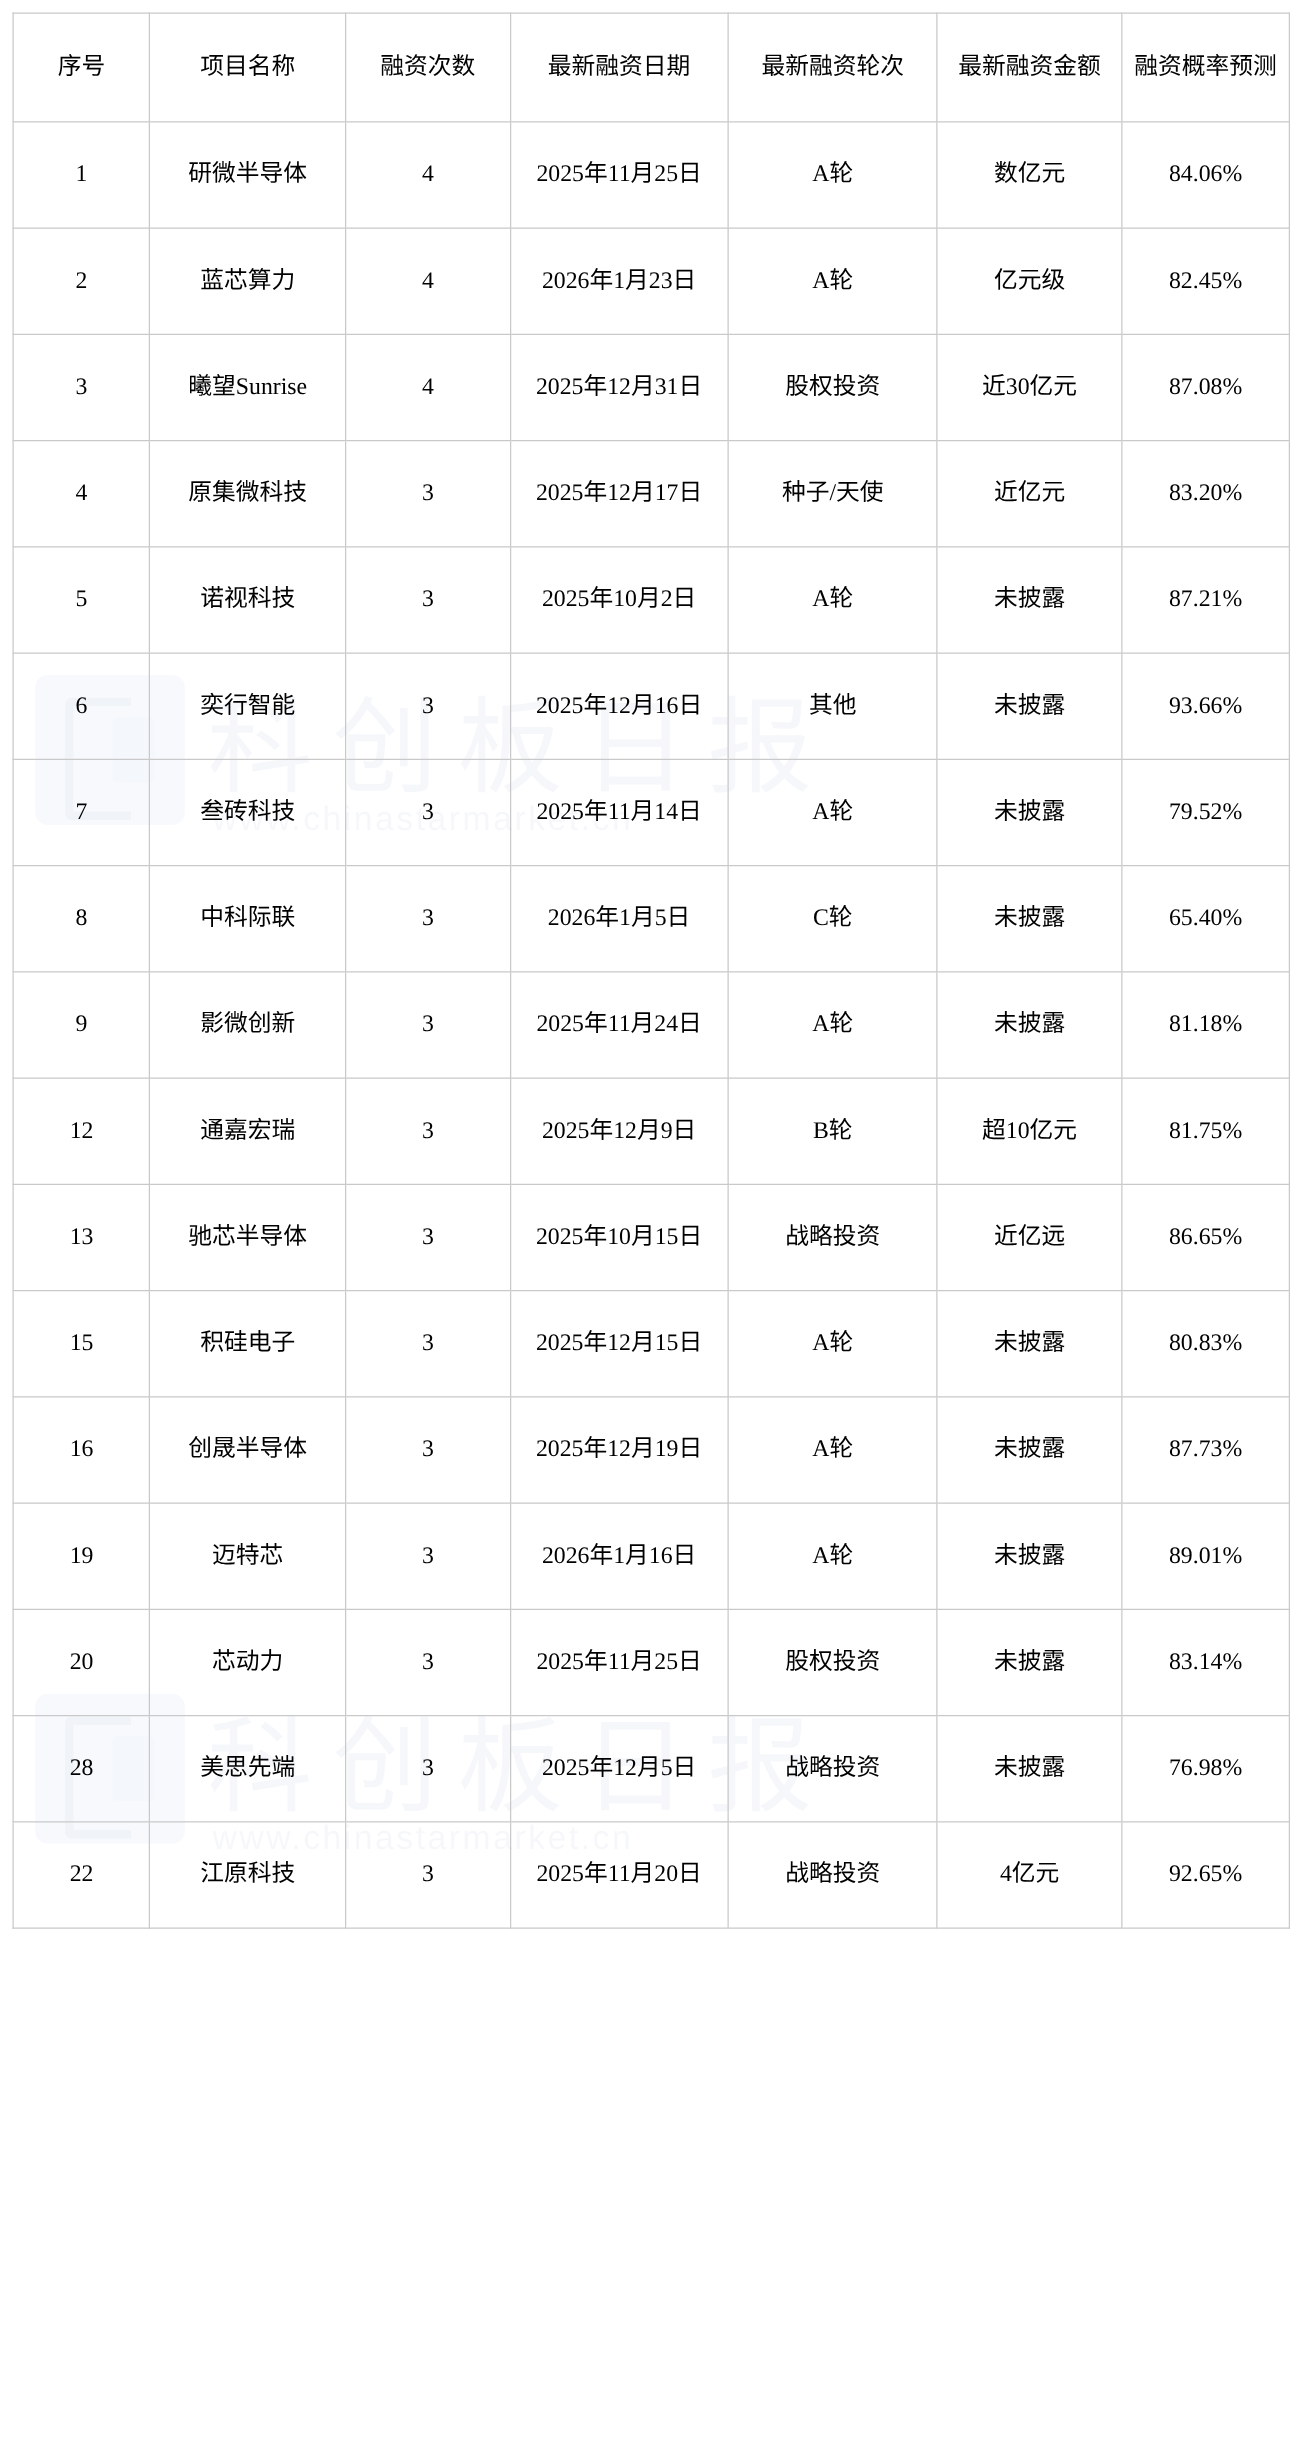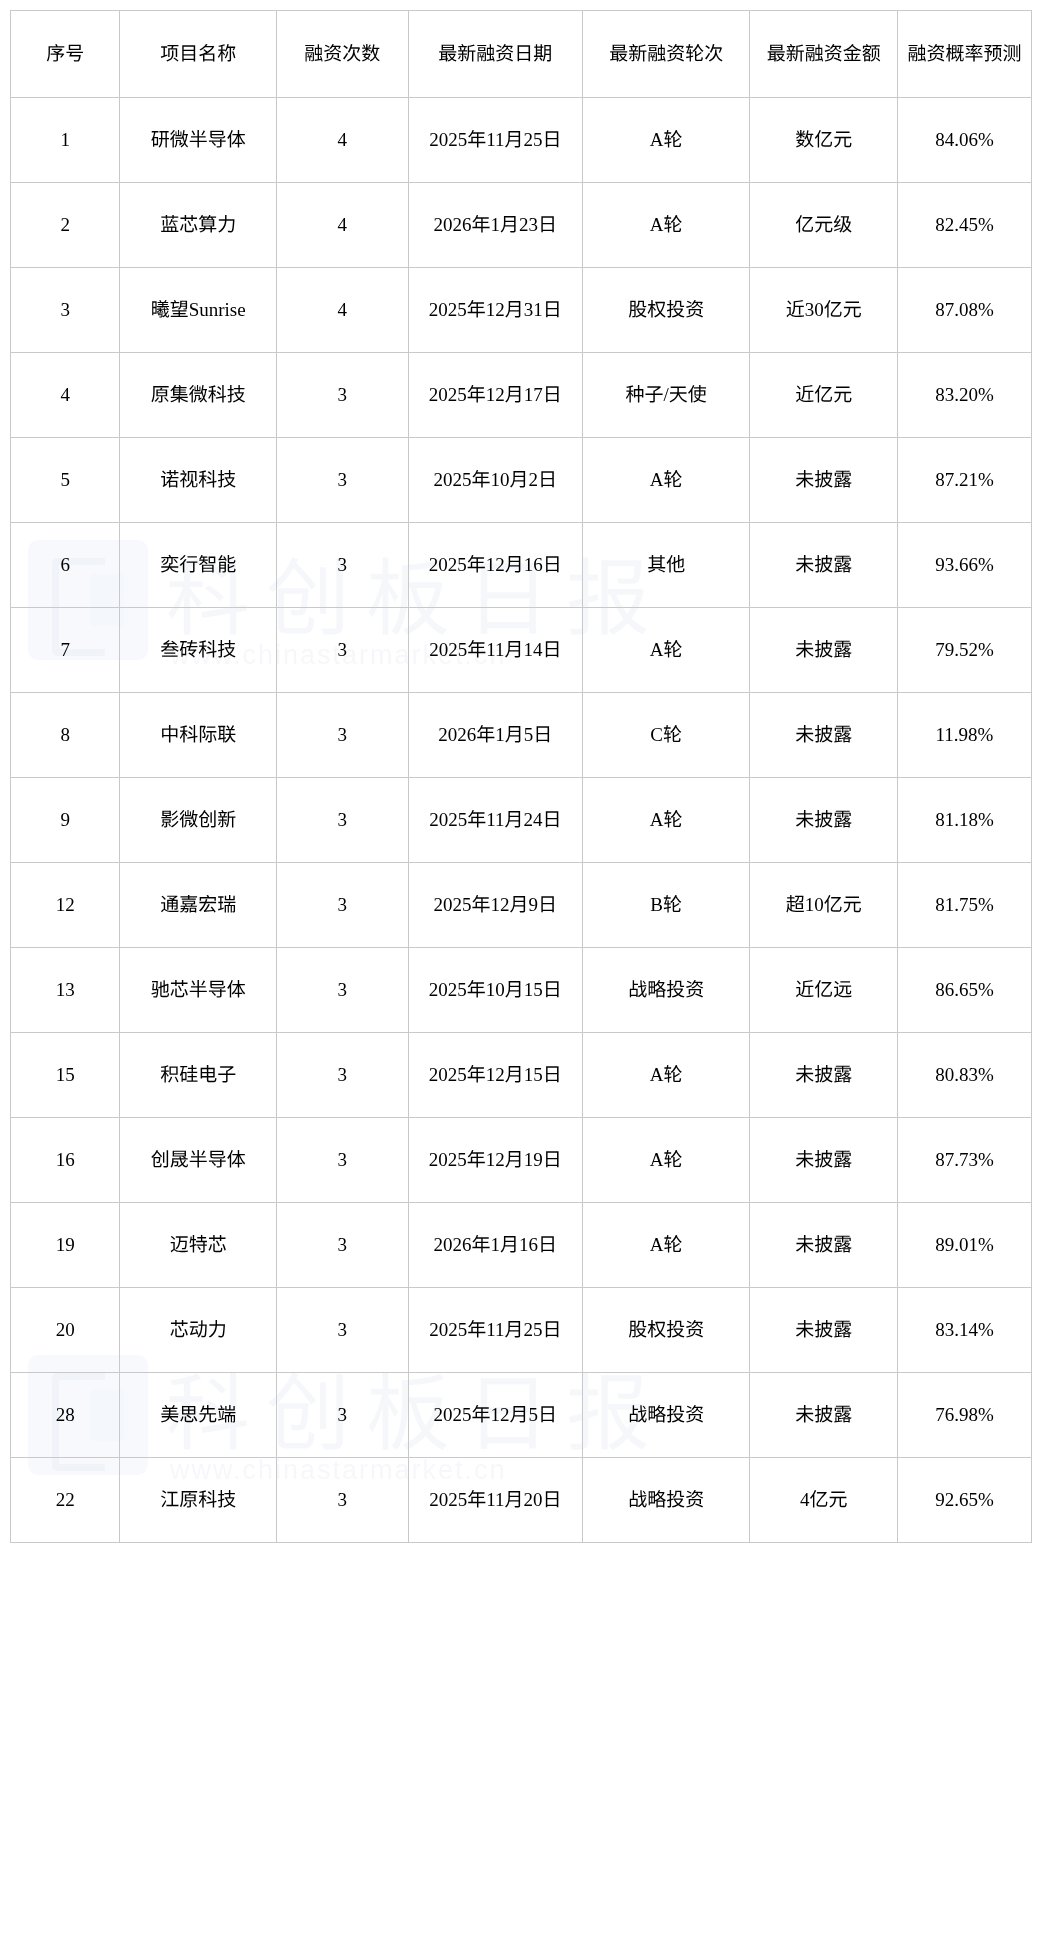--- a/index.html
+++ b/index.html
@@ -230,21 +230,21 @@
             <td class="amount">未披露</td>
             <td class="pct">79.52%</td>
           </tr>
           <tr>
             <td class="idx">8</td>
             <td class="name">中科际联</td>
             <td class="cnt">3</td>
             <td class="date">2026年1月5日</td>
             <td class="round">C轮</td>
             <td class="amount">未披露</td>
-            <td class="pct">11.98%</td>
+            <td class="pct">65.40%</td>
           </tr>
           <tr>
             <td class="idx">9</td>
             <td class="name">影微创新</td>
             <td class="cnt">3</td>
             <td class="date">2025年11月24日</td>
             <td class="round">A轮</td>
             <td class="amount">未披露</td>
             <td class="pct">81.18%</td>
           </tr>

